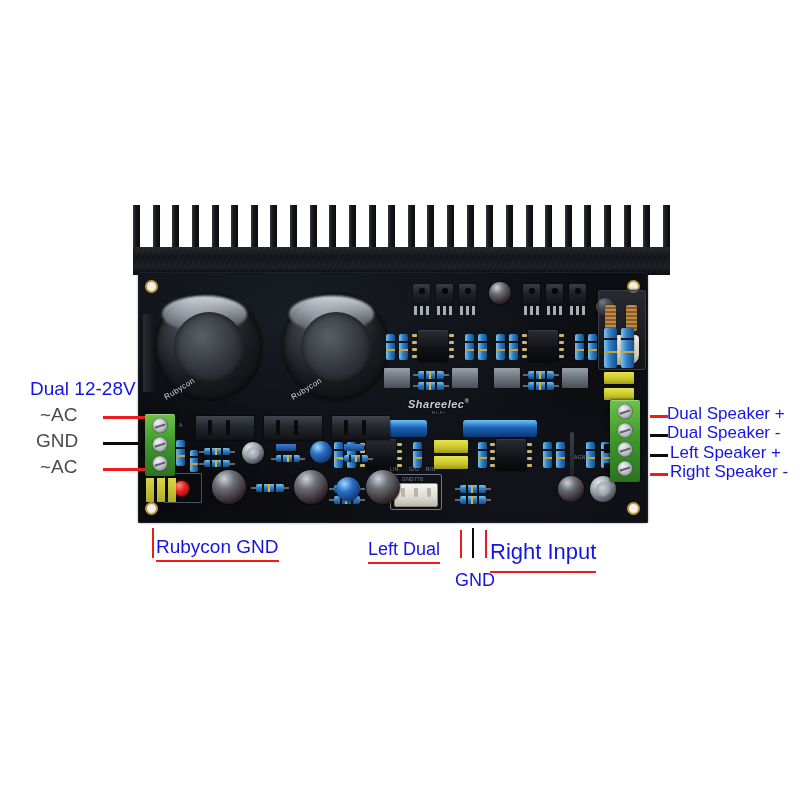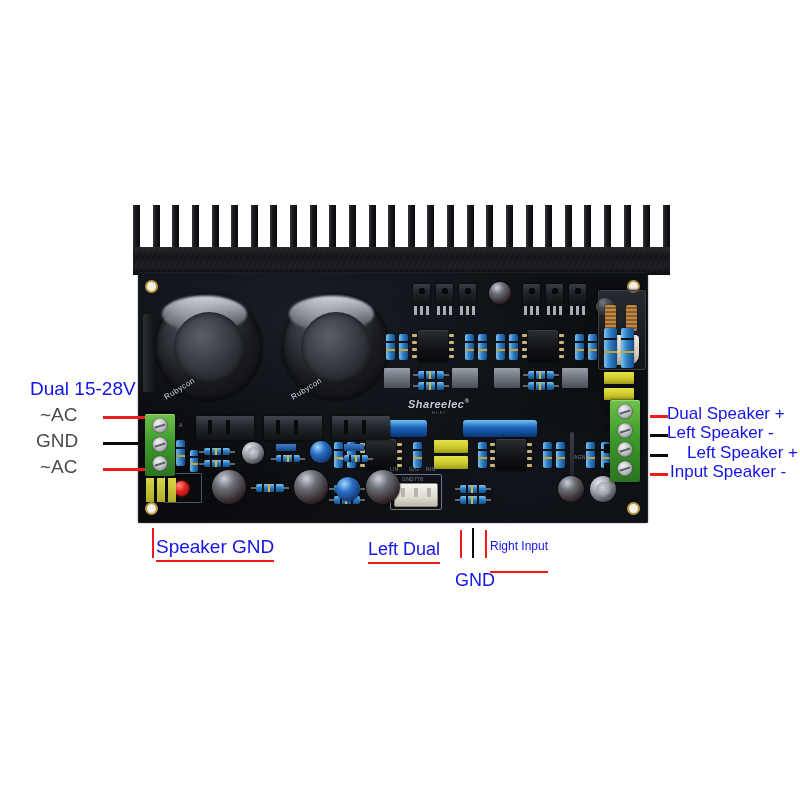--- a/index.html
+++ b/index.html
@@ -554,48 +554,48 @@
       <div class="mouth" style="top:25px"></div>
       <div class="mouth" style="top:44px"></div>
       <div class="mouth" style="top:63px"></div>
       <div class="scr" style="top:4px"></div>
       <div class="scr" style="top:23px"></div>
       <div class="scr" style="top:42px"></div>
       <div class="scr" style="top:61px"></div>
     </div>
   </div>
 
-  <div class="lab" style="left:30px;top:378px;font-size:19px;">Dual 15-28V</div>
+  <div class="lab" style="left:30px;top:378px;font-size:19px;">Dual 12-28V</div>
 
   <div class="lab gray" style="left:40px;top:404px;font-size:19px;">~AC</div>
   <div class="line lr" style="left:103px;top:416px;width:42px;height:3px"></div>
 
   <div class="lab gray" style="left:36px;top:430px;font-size:19px;">GND</div>
   <div class="line lk" style="left:103px;top:442px;width:42px;height:3px"></div>
 
   <div class="lab gray" style="left:40px;top:456px;font-size:19px;">~AC</div>
   <div class="line lr" style="left:103px;top:468px;width:42px;height:3px"></div>
 
   <div class="line lr" style="left:650px;top:415px;width:18px;height:3px"></div>
   <div class="lab" style="left:667px;top:404px;font-size:17px;">Dual Speaker +</div>
 
   <div class="line lk" style="left:650px;top:434px;width:18px;height:3px"></div>
-  <div class="lab" style="left:667px;top:423px;font-size:17px;">Left Speaker -</div>
+  <div class="lab" style="left:667px;top:423px;font-size:17px;">Dual Speaker -</div>
 
   <div class="line lk" style="left:650px;top:454px;width:18px;height:3px"></div>
-  <div class="lab" style="left:670px;top:443px;font-size:17px;margin-left:17px;">Left Speaker +</div>
+  <div class="lab" style="left:670px;top:443px;font-size:17px;">Left Speaker +</div>
 
   <div class="line lr" style="left:650px;top:473px;width:18px;height:3px"></div>
-  <div class="lab" style="left:670px;top:462px;font-size:17px;">Input Speaker -</div>
+  <div class="lab" style="left:670px;top:462px;font-size:17px;">Right Speaker -</div>
 
   <div class="line vred" style="left:152px;top:528px;height:30px"></div>
-  <div class="lab ul-red" style="left:156px;top:536px;font-size:19px;padding-bottom:2px">Speaker GND</div>
+  <div class="lab ul-red" style="left:156px;top:536px;font-size:19px;padding-bottom:2px">Rubycon GND</div>
 
   <div class="line vred" style="left:460px;top:530px;height:28px"></div>
   <div class="lab ul-red" style="left:368px;top:539px;font-size:18px;padding-bottom:2px">Left Dual</div>
 
   <div class="line vblk" style="left:472px;top:528px;height:30px"></div>
   <div class="lab" style="left:455px;top:570px;font-size:18px;">GND</div>
 
   <div class="line vred" style="left:485px;top:530px;height:28px"></div>
-  <div class="lab ul-red" style="left:490px;top:539px;font-size:12px;padding-bottom:18px">Right Input</div>
+  <div class="lab ul-red" style="left:490px;top:539px;font-size:22px;padding-bottom:6px">Right Input</div>
 
 </div>
 
 </body></html>

